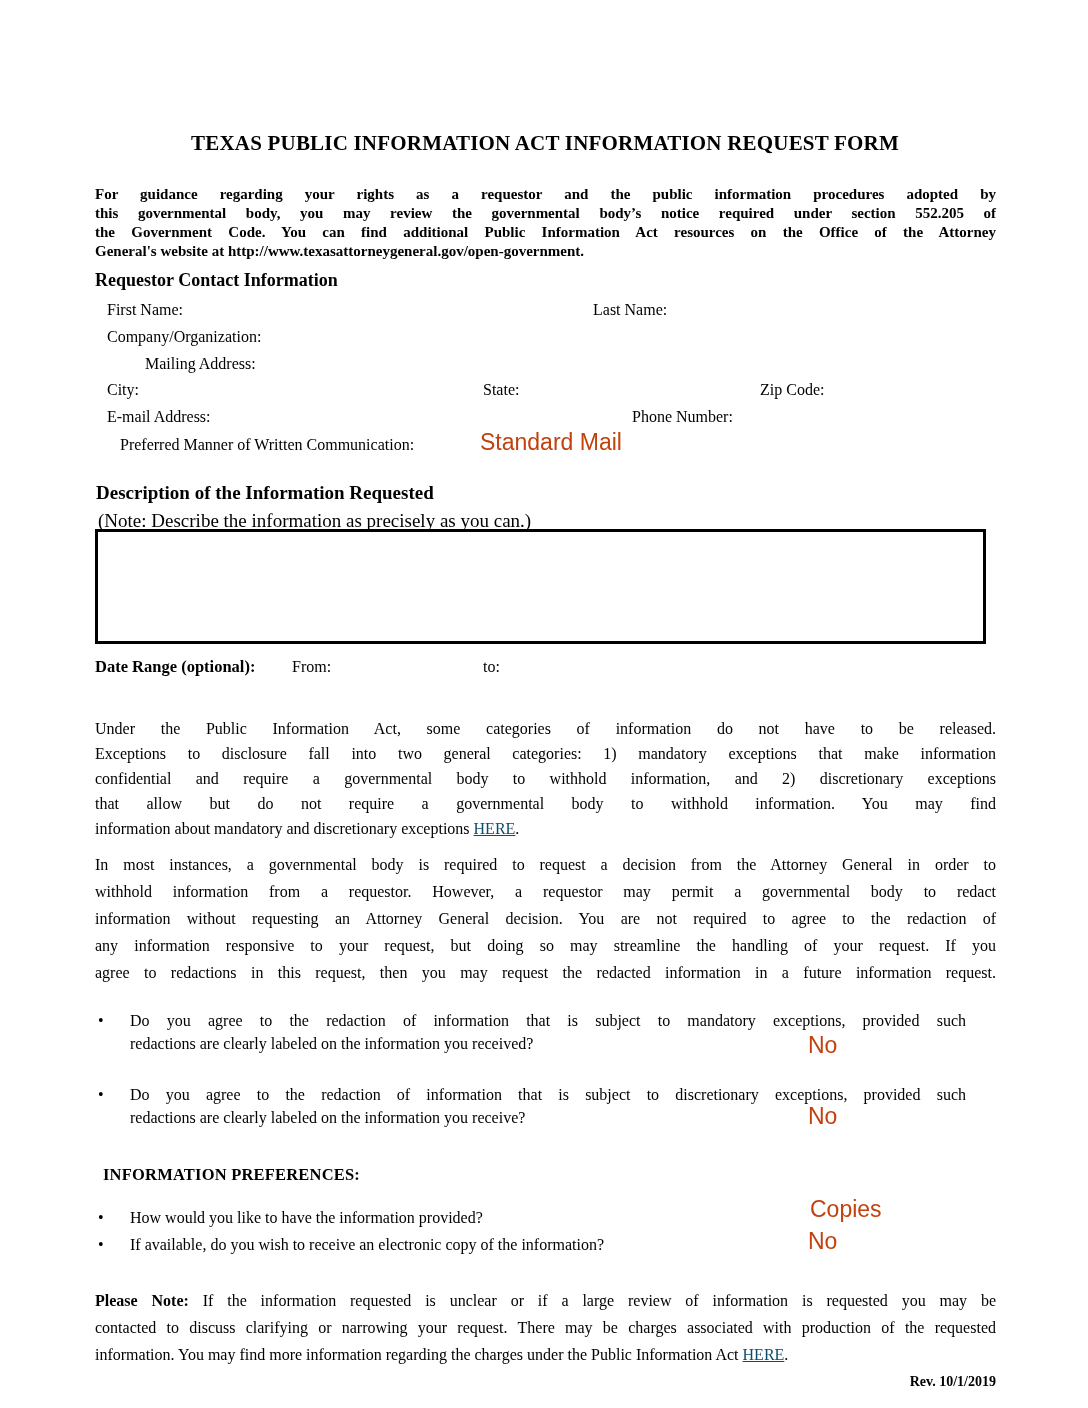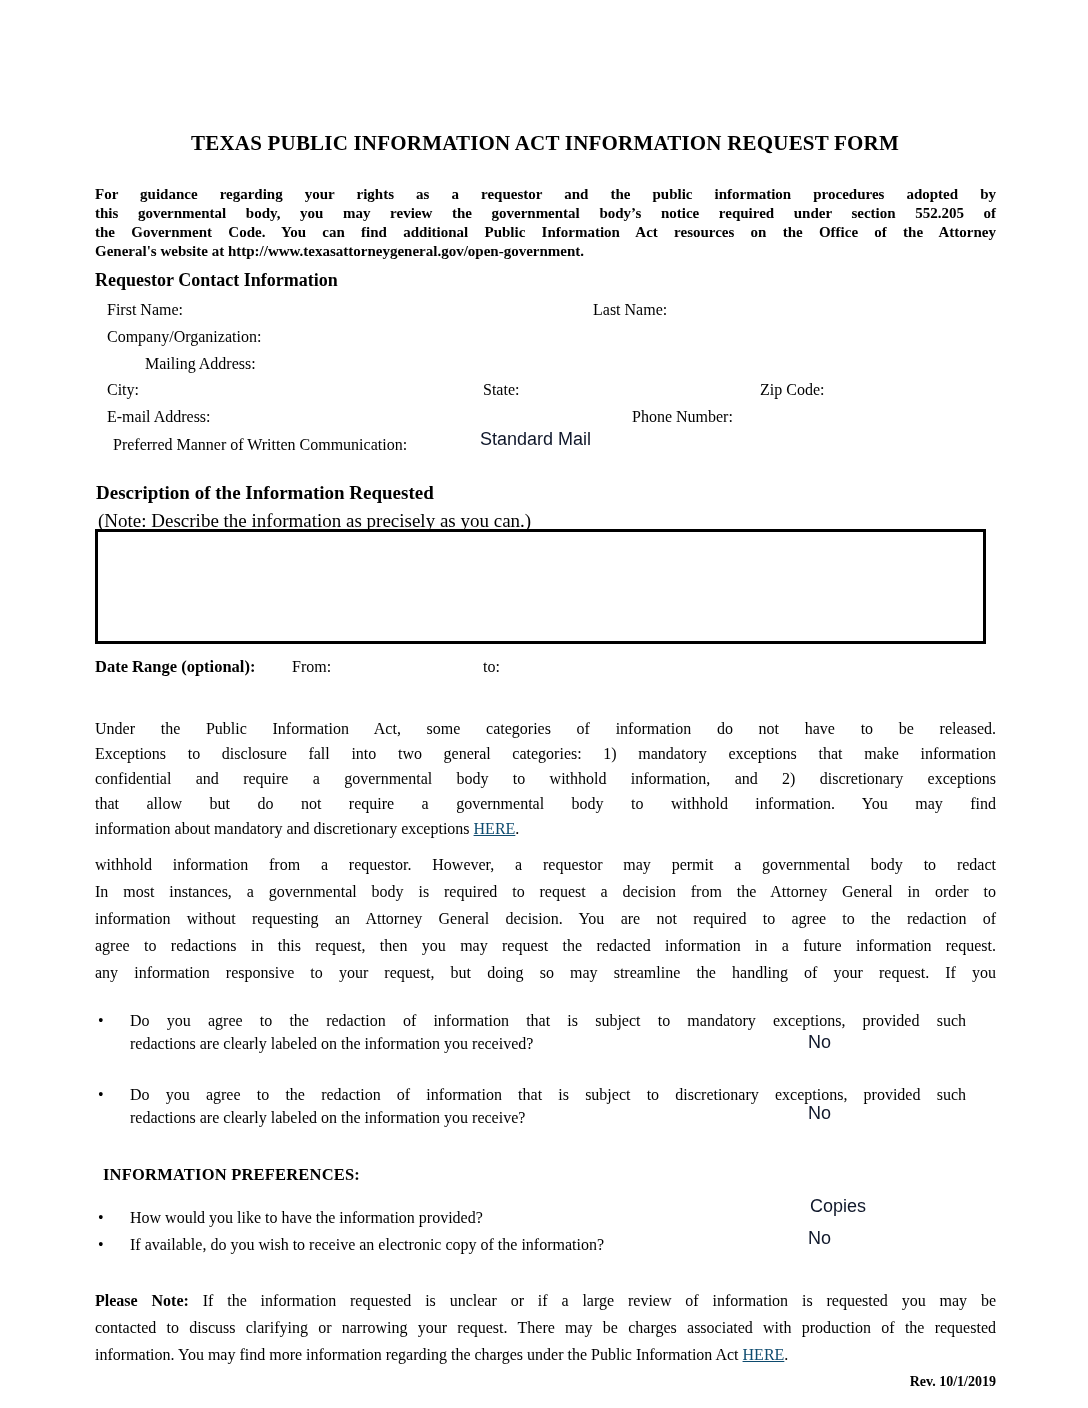--- a/index.html
+++ b/index.html
@@ -19,21 +19,21 @@
     left: 95px; top: 131px; width: 900px;
     text-align: center;
     font-size: 21px; font-weight: bold; letter-spacing: 0.2px;
   }
   .intro { left: 95px; top: 185px; width: 901px; font-weight: bold; font-size: 15px; line-height: 19px; }
   .jline { text-align: justify; text-align-last: justify; }
   .section-heading { font-size: 18px; font-weight: bold; }
   .label { font-size: 16px; }
   .value {
     font-family: "Liberation Sans", sans-serif;
-    font-size: 18px; color: #0f172a; line-height: 1.05;
+    font-size: 23px; color: #c2410c; line-height: 1.05;
     cursor: default;
   }
   .desc-note { font-size: 19px; }
   .desc-box {
     left: 95px; top: 529px; width: 891px; height: 115px;
     border: 3px solid #000000; background: #ffffff;
   }
   .body-para { width: 901px; left: 95px; font-size: 16px; }
   .p1 { top: 716px; line-height: 25px; }
   .p2 { top: 851px; line-height: 27px; }
@@ -72,45 +72,45 @@
 
   <div class="abs label" style="left:107px; top:355px;margin-left:38px;">Mailing Address:</div>
 
   <div class="abs label" style="left:107px; top:381px;">City:</div>
   <div class="abs label" style="left:483px; top:381px;">State:</div>
   <div class="abs label" style="left:760px; top:381px;text-align:right;">Zip Code:</div>
 
   <div class="abs label" style="left:107px; top:408px;">E-mail Address:</div>
   <div class="abs label" style="left:632px; top:408px;">Phone Number:</div>
 
-  <div class="abs label" style="left:113px; top:436px;">Preferred Manner of Written Communication:</div>
+  <div class="abs label" style="left:120px; top:436px;">Preferred Manner of Written Communication:</div>
   <div class="abs value" style="left:480px; top:430px;">Standard Mail</div>
 
   <div class="abs section-heading" style="left:96px; top:482px; font-size:19px;">Description of the Information Requested</div>
   <div class="abs desc-note" style="left:98px; top:510px;">(Note: Describe the information as precisely as you can.)</div>
   <div class="abs desc-box"></div>
 
   <div class="abs label bold" style="left:95px; top:657px; font-size:16.5px;">Date Range (optional):</div>
   <div class="abs label" style="left:292px; top:658px;">From:</div>
   <div class="abs label" style="left:483px; top:658px;">to:</div>
 
   <div class="abs body-para p1">
     <div class="jline">Under the Public Information Act, some categories of information do not have to be released.</div>
     <div class="jline">Exceptions to disclosure fall into two general categories: 1) mandatory exceptions that make information</div>
     <div class="jline">confidential and require a governmental body to withhold information, and 2) discretionary exceptions</div>
     <div class="jline">that allow but do not require a governmental body to withhold information.   You may find</div>
     <div class="lastline"><span>information about  mandatory  and  discretionary exceptions </span><a class="doc-link">HERE</a><span>.</span></div>
   </div>
 
   <div class="abs body-para p2">
+    <div class="jline">In most instances, a governmental body is required to request a decision from the Attorney General in order to</div>
     <div class="jline">withhold information from a requestor. However, a requestor may permit a governmental body to redact</div>
-    <div class="jline">In most instances, a governmental body is required to request a decision from the Attorney General in order to</div>
     <div class="jline">information without requesting an Attorney General decision. You are not required to agree to the redaction of</div>
+    <div class="jline">any information responsive to your request, but doing so may streamline the handling of your request. If you</div>
     <div class="jline">agree to redactions in this request, then you may request the redacted information in a future information request.</div>
-    <div class="jline">any information responsive to your request, but doing so may streamline the handling of your request. If you</div>
   </div>
 
   <div class="abs bullet-item" style="top:1009px;">
     <div class="brow">
       <span class="bullet-marker">•</span>
       <span class="btext">
         <span class="jline" style="display:block;">Do you agree to the redaction of information that is subject to mandatory exceptions, provided such</span>
         <span style="display:block;">redactions are clearly labeled on the information you received?</span>
       </span>
     </div>

